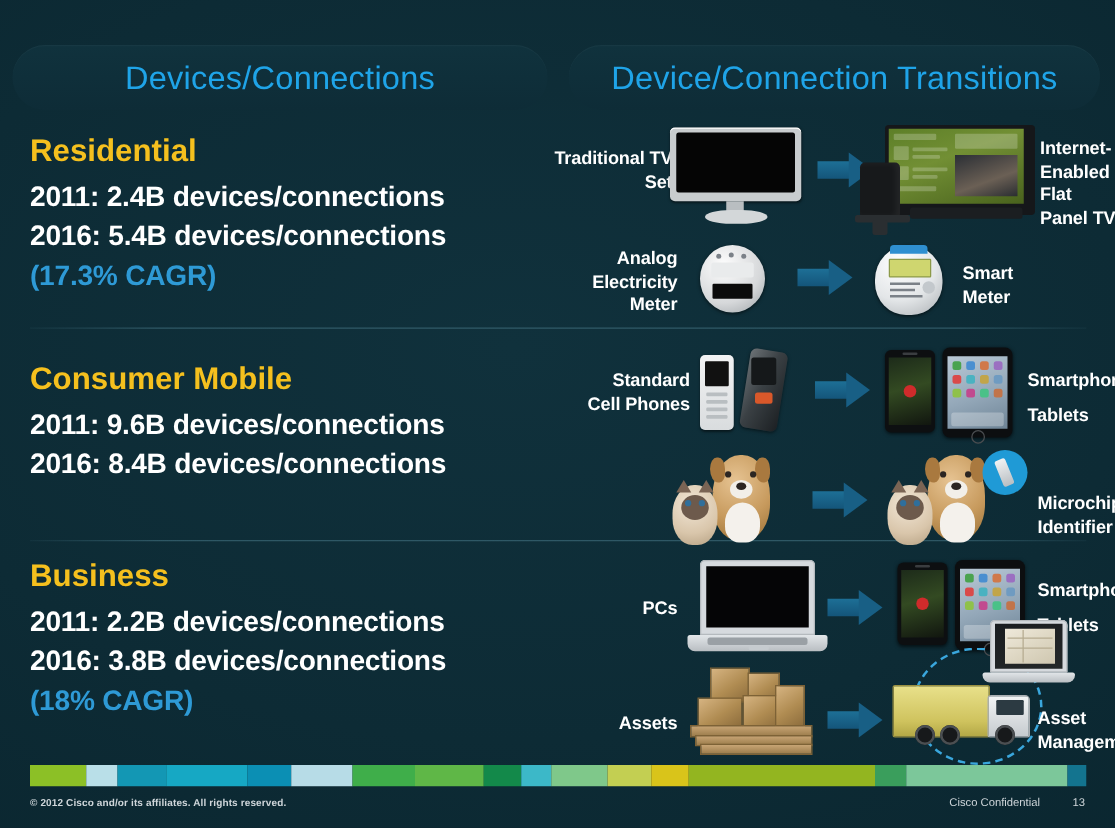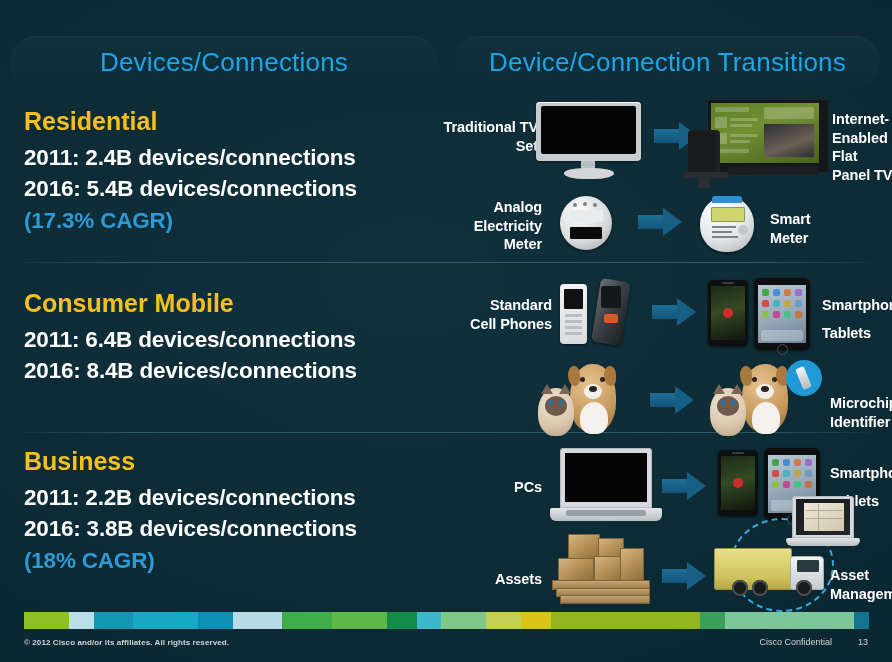--- a/index.html
+++ b/index.html
@@ -223,21 +223,21 @@
 
     <div class="stat-block" id="block-residential">
       <div class="stat-title">Residential</div>
       <div class="stat-line">2011: 2.4B devices/connections</div>
       <div class="stat-line">2016: 5.4B devices/connections</div>
       <div class="stat-cagr">(17.3% CAGR)</div>
     </div>
 
     <div class="stat-block" id="block-consumer">
       <div class="stat-title">Consumer Mobile</div>
-      <div class="stat-line">2011: 6.4B devices/connections</div>
+      <div class="stat-line">2011: 9.6B devices/connections</div>
       <div class="stat-line">2016: 8.4B devices/connections</div>
     </div>
 
     <div class="stat-block" id="block-business">
       <div class="stat-title">Business</div>
       <div class="stat-line">2011: 2.2B devices/connections</div>
       <div class="stat-line">2016: 3.8B devices/connections</div>
       <div class="stat-cagr">(18% CAGR)</div>
     </div>
   </div>

